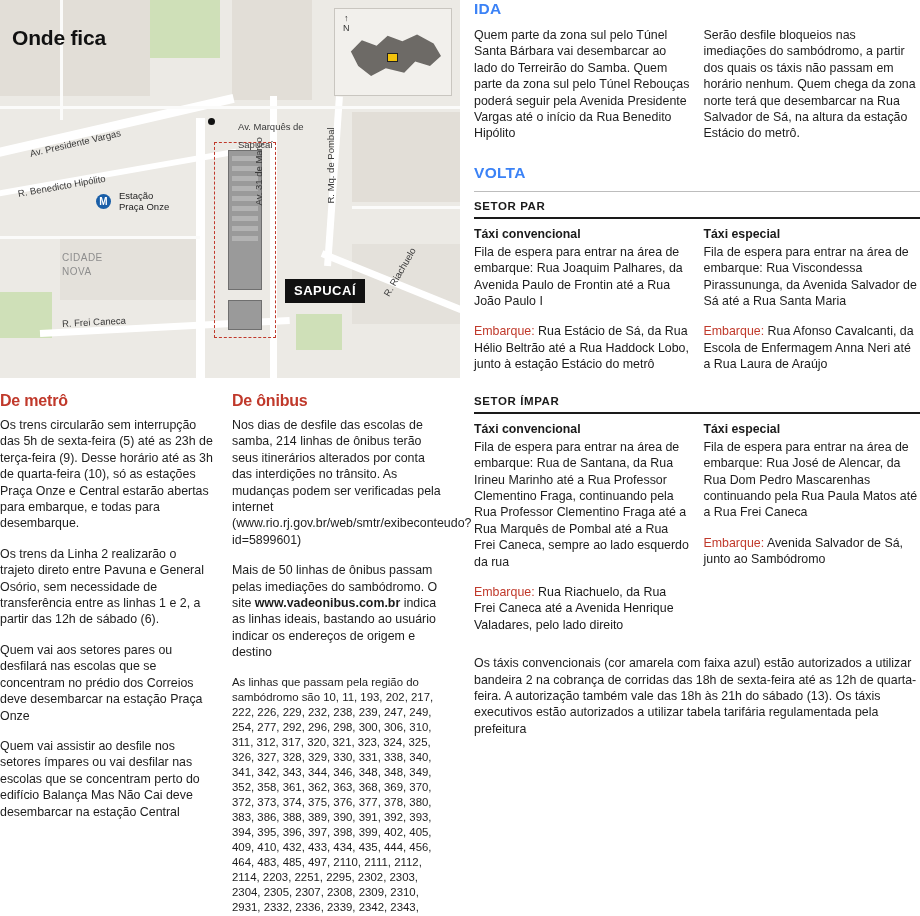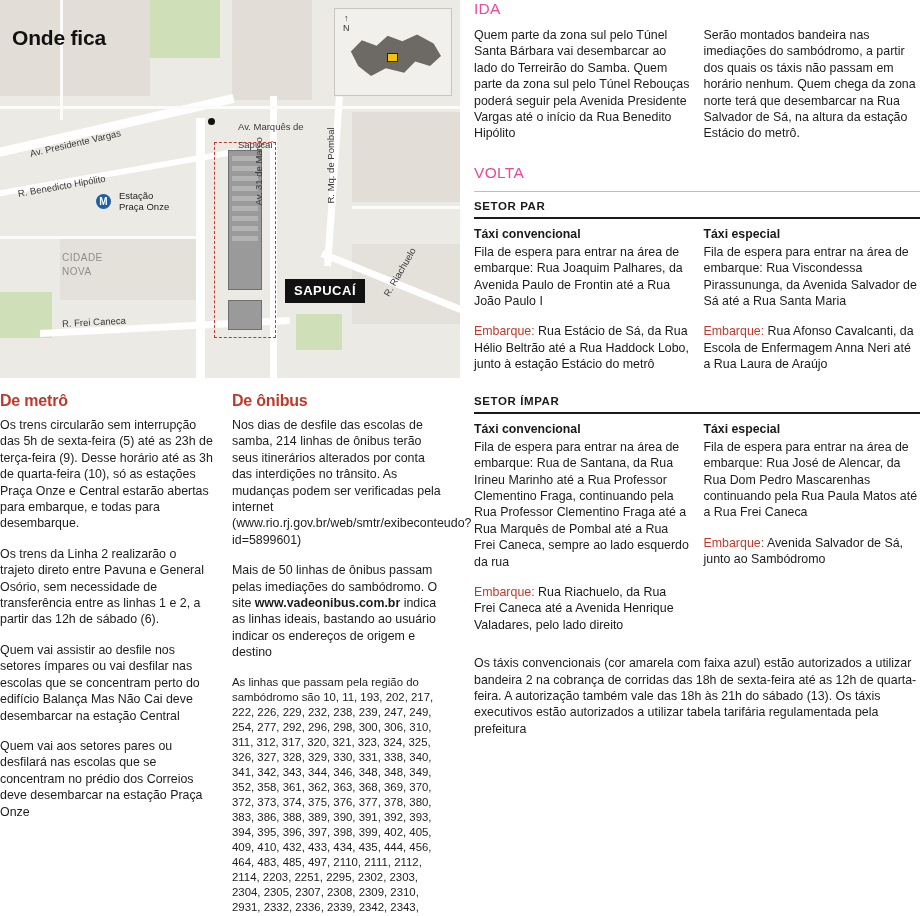--- a/index.html
+++ b/index.html
@@ -93,21 +93,21 @@
   p.body:last-child { margin-bottom: 0; }
   p.body b { font-weight: bold; }
   p.dense { font-size: 11.4px; line-height: 15px; }
 
   
   .right { position: absolute; left: 474px; top: 0; width: 446px; height: 916px; }
   h1.red {
     color: #c0392b; font-size: 18px; font-weight: bold; margin: 0 0 14px 0;
   }
   h3.sec {
-    color: #ec4899; font-size: 15.5px; font-weight: normal; margin: 0 0 9px 0;
+    color: #3b82f6; font-size: 15.5px; font-weight: bold; margin: 0 0 9px 0;
     letter-spacing: .3px;
   }
   .rule { border-top: 1px solid #bdbdbd; margin: 0 0 8px 0; height: 0; }
   .rule-thick { border-top: 2px solid #1a1a1a; margin: 0 0 8px 0; height: 0; }
   .setor {
     font-size: 11.5px; font-weight: bold; letter-spacing: .6px; margin: 0 0 5px 0;
   }
   .two { display: flex; gap: 13px; }
   .two > div { flex: 1 1 0; min-width: 0; }
   .subhead {
@@ -188,22 +188,22 @@
 
       <div class="map-title">Onde fica</div>
     </div>
 
     <div class="ltext">
 
       <div class="lcol a">
         <h2 class="red">De metrô</h2>
         <p class="body">Os trens circularão sem interrupção das 5h de sexta-feira (5) até as 23h de terça-feira (9). Desse horário até as 3h de quarta-feira (10), só as estações Praça Onze e Central estarão abertas para embarque, e todas para desembarque.</p>
         <p class="body">Os trens da Linha 2 realizarão o trajeto direto entre Pavuna e General Osório, sem necessidade de transferência entre as linhas 1 e 2, a partir das 12h de sábado (6).</p>
+        <p class="body">Quem vai aos setores pares ou desfilará nas escolas que se concentram no prédio dos Correios deve desembarcar na estação Praça Onze</p>
         <p class="body">Quem vai assistir ao desfile nos setores ímpares ou vai desfilar nas escolas que se concentram perto do edifício Balança Mas Não Cai deve desembarcar na estação Central</p>
-        <p class="body">Quem vai aos setores pares ou desfilará nas escolas que se concentram no prédio dos Correios deve desembarcar na estação Praça Onze</p>
       </div>
 
       <div class="lcol b">
         <h2 class="red">De ônibus</h2>
         <p class="body">Nos dias de desfile das escolas de samba, 214 linhas de ônibus terão seus itinerários alterados por conta das interdições no trânsito. As mudanças podem ser verificadas pela internet (www.rio.rj.gov.br/web/smtr/exibeconteudo?id=5899601)</p>
         <p class="body"><span>Mais de 50 linhas de ônibus passam pelas imediações do sambódromo. O site </span><b>www.vadeonibus.com.br</b><span> indica as linhas ideais, bastando ao usuário indicar os endereços de origem e destino</span></p>
         <p class="body dense">As linhas que passam pela região do sambódromo são 10, 11, 193, 202, 217, 222, 226, 229, 232, 238, 239, 247, 249, 254, 277, 292, 296, 298, 300, 306, 310, 311, 312, 317, 320, 321, 323, 324, 325, 326, 327, 328, 329, 330, 331, 338, 340, 341, 342, 343, 344, 346, 348, 348, 349, 352, 358, 361, 362, 363, 368, 369, 370, 372, 373, 374, 375, 376, 377, 378, 380, 383, 386, 388, 389, 390, 391, 392, 393, 394, 395, 396, 397, 398, 399, 402, 405, 409, 410, 432, 433, 434, 435, 444, 456, 464, 483, 485, 497, 2110, 2111, 2112, 2114, 2203, 2251, 2295, 2302, 2303, 2304, 2305, 2307, 2308, 2309, 2310, 2931, 2332, 2336, 2339, 2342, 2343, 2344, 2345 e 2381, Troncal 1 (101), Troncal 2 (102), Troncal 4 (104), Troncal 5 (105), Troncal 6 (108) e Troncal 10 (101)</p>
       </div>
 
     </div>
@@ -211,21 +211,21 @@
 
   <div class="right">
 
 
     <h3 class="sec">IDA</h3>
     <div class="two">
       <div>
         <p class="body">Quem parte da zona sul pelo Túnel Santa Bárbara vai desembarcar ao lado do Terreirão do Samba. Quem parte da zona sul pelo Túnel Rebouças poderá seguir pela Avenida Presidente Vargas até o início da Rua Benedito Hipólito</p>
       </div>
       <div>
-        <p class="body">Serão montados bandeira nas imediações do sambódromo, a partir dos quais os táxis não passam em horário nenhum. Quem chega da zona norte terá que desembarcar na Rua Salvador de Sá, na altura da estação Estácio do metrô.</p>
+        <p class="body">Serão desfile bloqueios nas imediações do sambódromo, a partir dos quais os táxis não passam em horário nenhum. Quem chega da zona norte terá que desembarcar na Rua Salvador de Sá, na altura da estação Estácio do metrô.</p>
       </div>
     </div>
 
     <div class="spacer22"></div>
 
     <h3 class="sec">VOLTA</h3>
     <div class="rule"></div>
 
     <div class="setor">SETOR PAR</div>
     <div class="rule-thick"></div>

